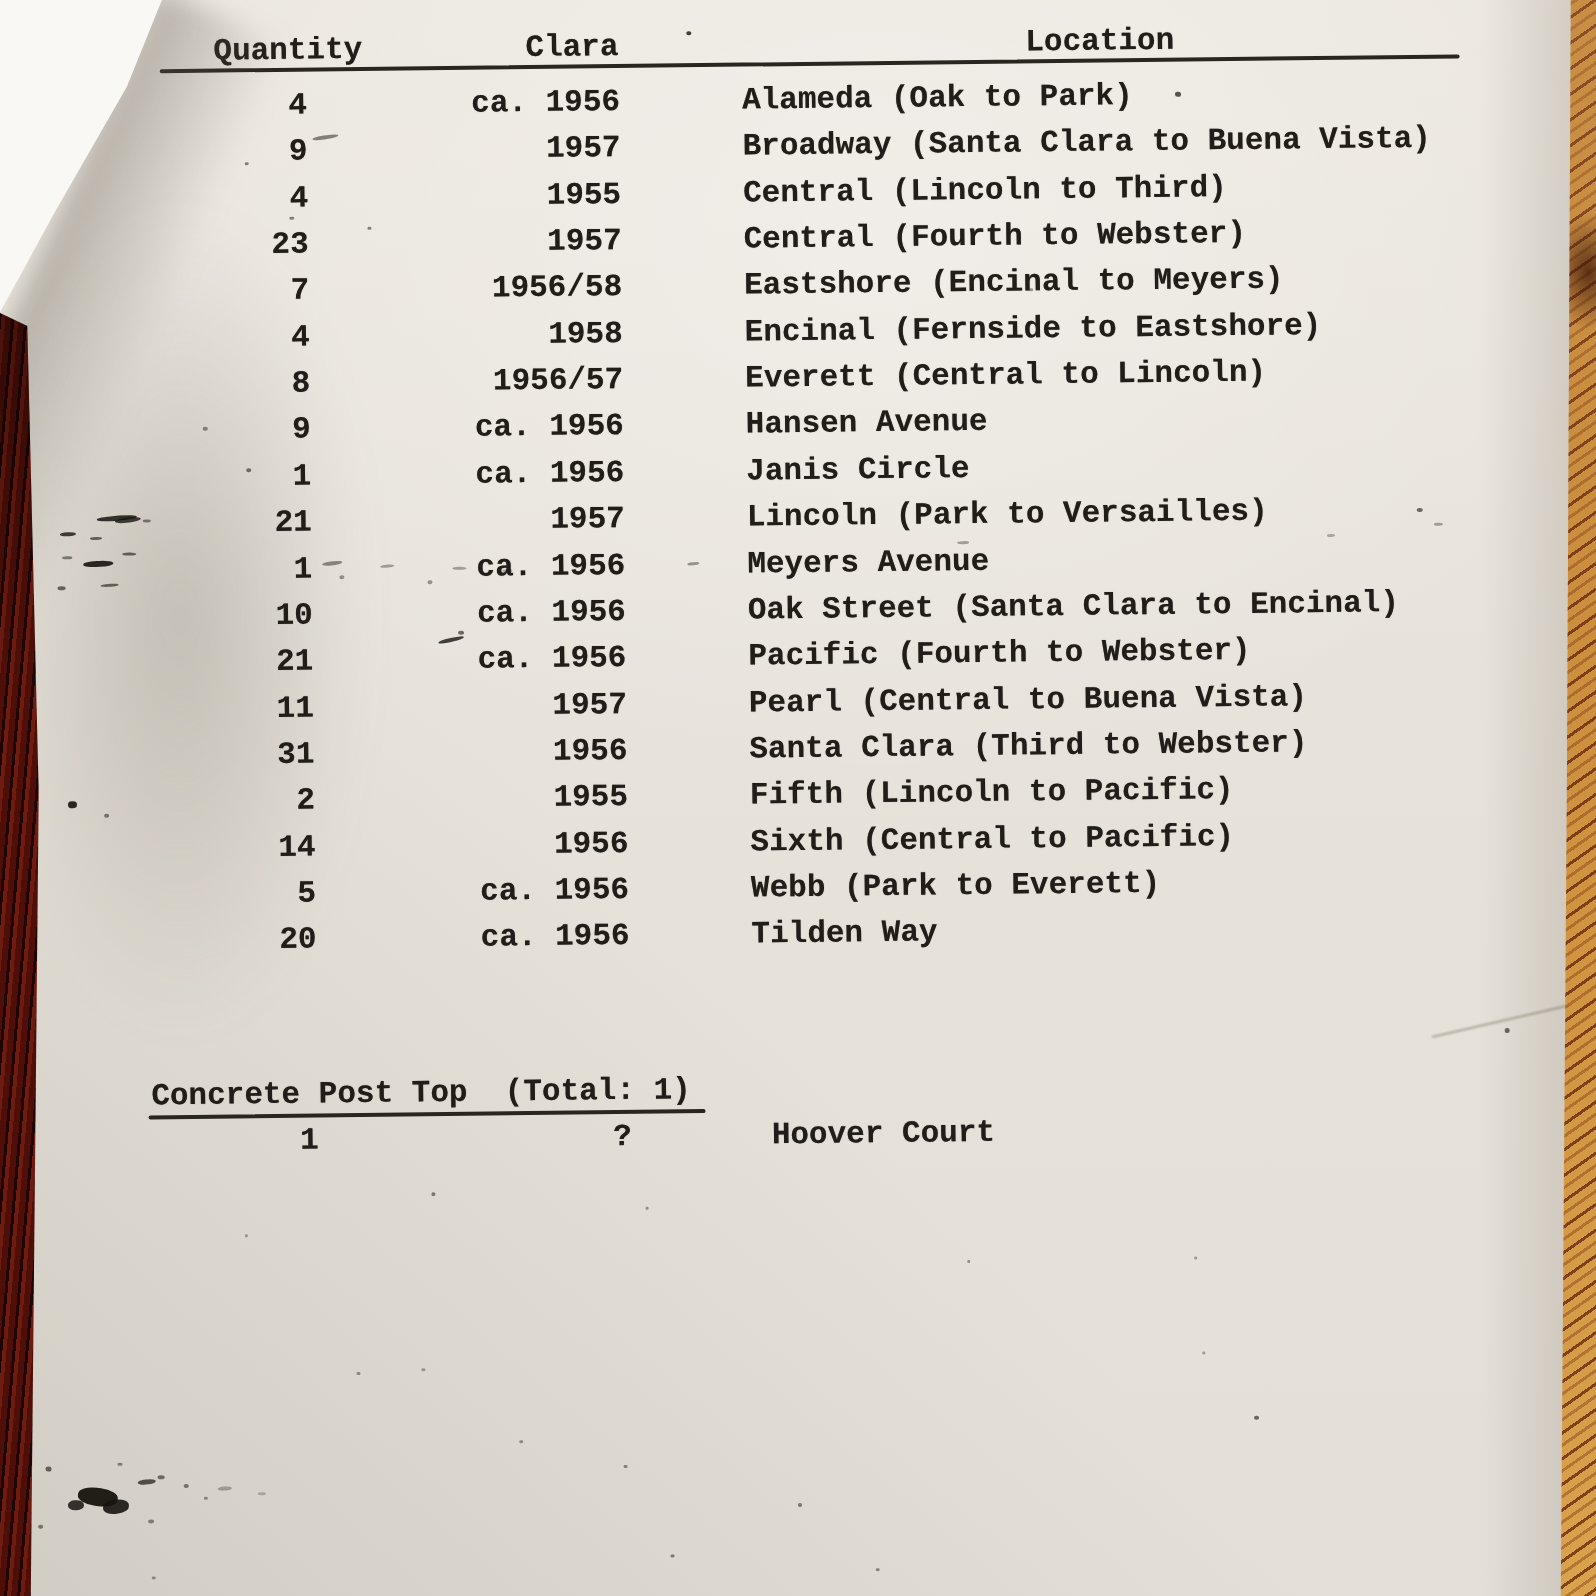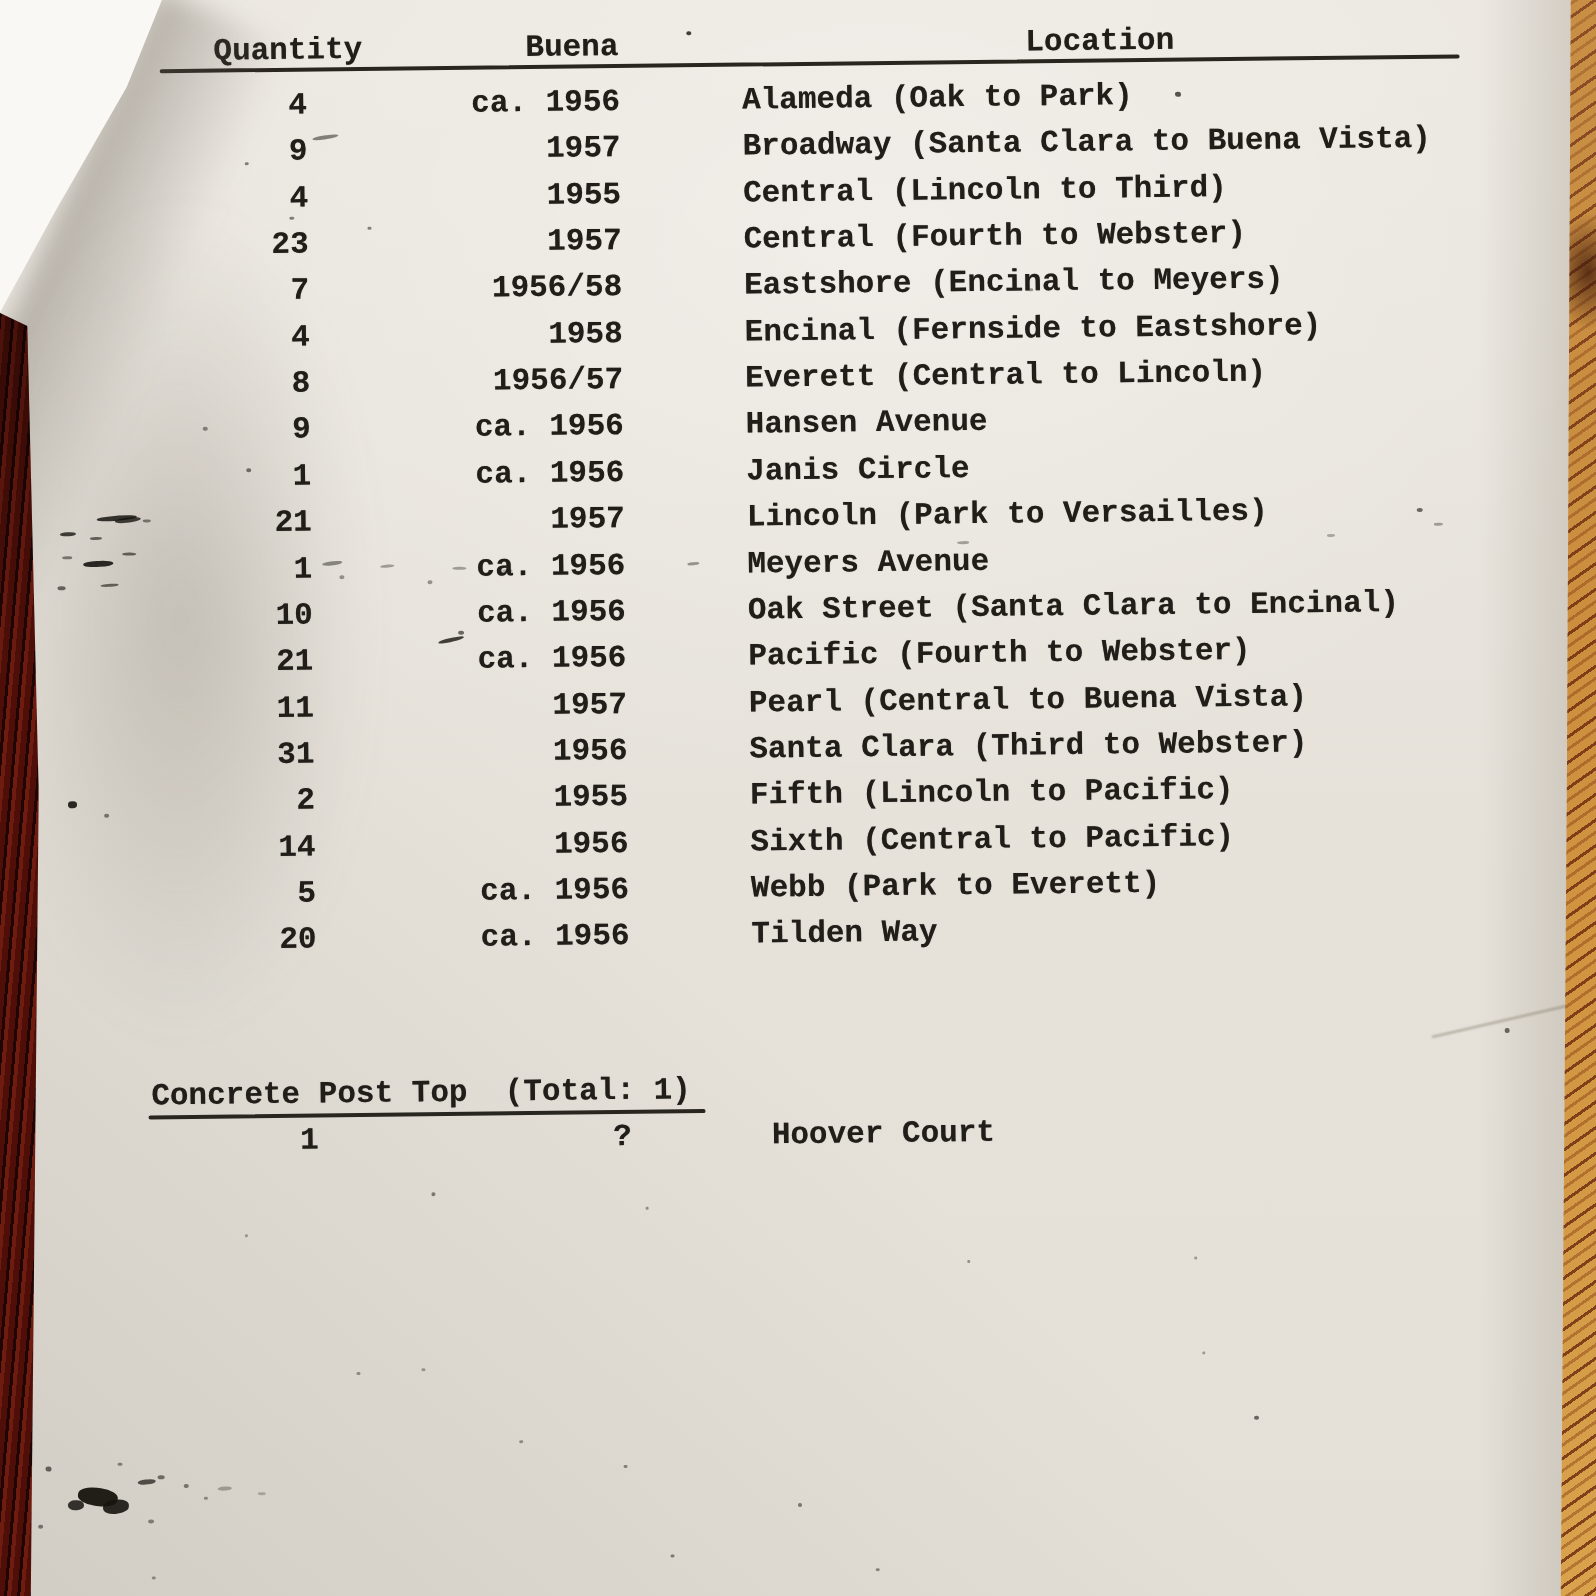--- a/index.html
+++ b/index.html
@@ -77,21 +77,21 @@
 <div id="stage">
 
   <div class="page"></div>
   <div class="page-shade"></div>
   <div class="right-shade"></div>
   <div class="crease"></div>
 
 
   <div class="typed">
     <div class="hcell h-q">Quantity</div>
-    <div class="hcell h-d">Buena</div>
+    <div class="hcell h-d">Clara</div>
     <div class="hcell h-l">Location</div>
     <div class="rule"></div>
 
     <div id="main-rows"><div class="trow" style="top: 83px;"><div class="qty">4</div><div class="date">ca. 1956</div><div class="loc">Alameda (Oak to Park)</div></div><div class="trow" style="top: 129.35px;"><div class="qty">9</div><div class="date">1957</div><div class="loc">Broadway (Santa Clara to Buena Vista)</div></div><div class="trow" style="top: 175.7px;"><div class="qty">4</div><div class="date">1955</div><div class="loc">Central (Lincoln to Third)</div></div><div class="trow" style="top: 222.05px;"><div class="qty">23</div><div class="date">1957</div><div class="loc">Central (Fourth to Webster)</div></div><div class="trow" style="top: 268.4px;"><div class="qty">7</div><div class="date">1956/58</div><div class="loc">Eastshore (Encinal to Meyers)</div></div><div class="trow" style="top: 314.75px;"><div class="qty">4</div><div class="date">1958</div><div class="loc">Encinal (Fernside to Eastshore)</div></div><div class="trow" style="top: 361.1px;"><div class="qty">8</div><div class="date">1956/57</div><div class="loc">Everett (Central to Lincoln)</div></div><div class="trow" style="top: 407.45px;"><div class="qty">9</div><div class="date">ca. 1956</div><div class="loc">Hansen Avenue</div></div><div class="trow" style="top: 453.8px;"><div class="qty">1</div><div class="date">ca. 1956</div><div class="loc">Janis Circle</div></div><div class="trow" style="top: 500.15px;"><div class="qty">21</div><div class="date">1957</div><div class="loc">Lincoln (Park to Versailles)</div></div><div class="trow" style="top: 546.5px;"><div class="qty">1</div><div class="date">ca. 1956</div><div class="loc">Meyers Avenue</div></div><div class="trow" style="top: 592.85px;"><div class="qty">10</div><div class="date">ca. 1956</div><div class="loc">Oak Street (Santa Clara to Encinal)</div></div><div class="trow" style="top: 639.2px;"><div class="qty">21</div><div class="date">ca. 1956</div><div class="loc">Pacific (Fourth to Webster)</div></div><div class="trow" style="top: 685.55px;"><div class="qty">11</div><div class="date">1957</div><div class="loc">Pearl (Central to Buena Vista)</div></div><div class="trow" style="top: 731.9px;"><div class="qty">31</div><div class="date">1956</div><div class="loc">Santa Clara (Third to Webster)</div></div><div class="trow" style="top: 778.25px;"><div class="qty">2</div><div class="date">1955</div><div class="loc">Fifth (Lincoln to Pacific)</div></div><div class="trow" style="top: 824.6px;"><div class="qty">14</div><div class="date">1956</div><div class="loc">Sixth (Central to Pacific)</div></div><div class="trow" style="top: 870.95px;"><div class="qty">5</div><div class="date">ca. 1956</div><div class="loc">Webb (Park to Everett)</div></div><div class="trow" style="top: 917.3px;"><div class="qty">20</div><div class="date">ca. 1956</div><div class="loc">Tilden Way</div></div></div>
 
     <div class="s2-title">Concrete Post Top  (Total: 1)</div>
     <div class="s2-rule"></div>
     <div id="s2-rows" class="s2"><div class="trow" style="top: 1118px;"><div class="qty">1</div><div class="date">?</div><div class="loc">Hoover Court</div></div></div>
 
     <div id="specks"><div class="speck" style="left: 320px; top: 130px; width: 26px; height: 4px; opacity: 0.5; transform: rotate(-8deg);"></div><div class="speck" style="left: 695px; top: 30px; width: 5px; height: 4px; opacity: 0.8; transform: rotate(0deg);"></div><div class="speck" style="left: 1183px; top: 96px; width: 6px; height: 5px; opacity: 0.7; transform: rotate(0deg);"></div><div class="speck" style="left: 252px; top: 156px; width: 4px; height: 3px; opacity: 0.5; transform: rotate(0deg);"></div><div class="speck" style="left: 957px; top: 183px; width: 4px; height: 3px; opacity: 0.4; transform: rotate(0deg);"></div><div class="speck" style="left: 296px; top: 211px; width: 5px; height: 3px; opacity: 0.5; transform: rotate(0deg);"></div><div class="speck" style="left: 374px; top: 222px; width: 4px; height: 3px; opacity: 0.5; transform: rotate(0deg);"></div><div class="speck" style="left: 1035px; top: 291px; width: 4px; height: 3px; opacity: 0.4; transform: rotate(0deg);"></div><div class="speck" style="left: 207px; top: 420px; width: 5px; height: 4px; opacity: 0.45; transform: rotate(0deg);"></div><div class="speck" style="left: 250px; top: 462px; width: 5px; height: 4px; opacity: 0.55; transform: rotate(0deg);"></div><div class="speck" style="left: 620px; top: 430px; width: 3px; height: 3px; opacity: 0.35; transform: rotate(0deg);"></div><div class="speck" style="left: 1420px; top: 515px; width: 6px; height: 4px; opacity: 0.6; transform: rotate(0deg);"></div><div class="speck" style="left: 100px; top: 508px; width: 40px; height: 5px; opacity: 0.85; transform: rotate(-4deg);"></div><div class="speck" style="left: 63px; top: 524px; width: 16px; height: 4px; opacity: 0.8; transform: rotate(-2deg);"></div><div class="speck" style="left: 93px; top: 529px; width: 12px; height: 3px; opacity: 0.6; transform: rotate(0deg);"></div><div class="speck" style="left: 118px; top: 510px; width: 26px; height: 5px; opacity: 0.8; transform: rotate(-6deg);"></div><div class="speck" style="left: 146px; top: 512px; width: 8px; height: 3px; opacity: 0.5; transform: rotate(0deg);"></div><div class="speck" style="left: 65px; top: 548px; width: 10px; height: 3px; opacity: 0.5; transform: rotate(0deg);"></div><div class="speck" style="left: 86px; top: 553px; width: 30px; height: 6px; opacity: 0.9; transform: rotate(-2deg);"></div><div class="speck" style="left: 125px; top: 545px; width: 14px; height: 3px; opacity: 0.6; transform: rotate(0deg);"></div><div class="speck" style="left: 60px; top: 578px; width: 8px; height: 4px; opacity: 0.6; transform: rotate(0deg);"></div><div class="speck" style="left: 103px; top: 576px; width: 18px; height: 3px; opacity: 0.6; transform: rotate(-3deg);"></div><div class="speck" style="left: 325px; top: 556px; width: 20px; height: 4px; opacity: 0.45; transform: rotate(-6deg);"></div><div class="speck" style="left: 342px; top: 570px; width: 5px; height: 4px; opacity: 0.4; transform: rotate(0deg);"></div><div class="speck" style="left: 383px; top: 560px; width: 14px; height: 3px; opacity: 0.35; transform: rotate(-4deg);"></div><div class="speck" style="left: 430px; top: 576px; width: 5px; height: 4px; opacity: 0.4; transform: rotate(0deg);"></div><div class="speck" style="left: 455px; top: 563px; width: 14px; height: 3px; opacity: 0.35; transform: rotate(0deg);"></div><div class="speck" style="left: 505px; top: 566px; width: 10px; height: 3px; opacity: 0.3; transform: rotate(0deg);"></div><div class="speck" style="left: 690px; top: 561px; width: 12px; height: 3px; opacity: 0.4; transform: rotate(-5deg);"></div><div class="speck" style="left: 960px; top: 543px; width: 12px; height: 3px; opacity: 0.35; transform: rotate(0deg);"></div><div class="speck" style="left: 1330px; top: 540px; width: 8px; height: 3px; opacity: 0.3; transform: rotate(0deg);"></div><div class="speck" style="left: 1437px; top: 530px; width: 9px; height: 3px; opacity: 0.35; transform: rotate(0deg);"></div><div class="speck" style="left: 440px; top: 634px; width: 26px; height: 4px; opacity: 0.8; transform: rotate(-12deg);"></div><div class="speck" style="left: 460px; top: 627px; width: 6px; height: 4px; opacity: 0.6; transform: rotate(0deg);"></div><div class="speck" style="left: 68px; top: 793px; width: 9px; height: 7px; opacity: 0.9; transform: rotate(0deg);"></div><div class="speck" style="left: 104px; top: 806px; width: 5px; height: 4px; opacity: 0.5; transform: rotate(0deg);"></div><div class="speck" style="left: 1502px; top: 1036px; width: 5px; height: 5px; opacity: 0.6; transform: rotate(0deg);"></div><div class="speck" style="left: 427px; top: 1188px; width: 4px; height: 4px; opacity: 0.5; transform: rotate(0deg);"></div><div class="speck" style="left: 641px; top: 1205px; width: 3px; height: 3px; opacity: 0.4; transform: rotate(0deg);"></div><div class="speck" style="left: 240px; top: 1228px; width: 3px; height: 3px; opacity: 0.35; transform: rotate(0deg);"></div><div class="speck" style="left: 962px; top: 1262px; width: 3px; height: 3px; opacity: 0.4; transform: rotate(0deg);"></div><div class="speck" style="left: 1189px; top: 1261px; width: 3px; height: 3px; opacity: 0.35; transform: rotate(0deg);"></div><div class="speck" style="left: 350px; top: 1367px; width: 4px; height: 3px; opacity: 0.4; transform: rotate(0deg);"></div><div class="speck" style="left: 415px; top: 1364px; width: 4px; height: 3px; opacity: 0.35; transform: rotate(0deg);"></div><div class="speck" style="left: 1196px; top: 1356px; width: 3px; height: 3px; opacity: 0.35; transform: rotate(0deg);"></div><div class="speck" style="left: 1247px; top: 1421px; width: 5px; height: 4px; opacity: 0.6; transform: rotate(0deg);"></div><div class="speck" style="left: 512px; top: 1437px; width: 4px; height: 3px; opacity: 0.4; transform: rotate(0deg);"></div><div class="speck" style="left: 616px; top: 1463px; width: 4px; height: 3px; opacity: 0.45; transform: rotate(0deg);"></div><div class="speck" style="left: 70px; top: 1480px; width: 40px; height: 18px; opacity: 0.95; transform: rotate(8deg);"></div><div class="speck" style="left: 95px; top: 1492px; width: 26px; height: 14px; opacity: 0.9; transform: rotate(-6deg);"></div><div class="speck" style="left: 60px; top: 1492px; width: 16px; height: 10px; opacity: 0.85; transform: rotate(0deg);"></div><div class="speck" style="left: 130px; top: 1472px; width: 18px; height: 5px; opacity: 0.7; transform: rotate(-5deg);"></div><div class="speck" style="left: 38px; top: 1458px; width: 6px; height: 5px; opacity: 0.6; transform: rotate(0deg);"></div><div class="speck" style="left: 110px; top: 1455px; width: 5px; height: 3px; opacity: 0.45; transform: rotate(0deg);"></div><div class="speck" style="left: 150px; top: 1468px; width: 7px; height: 4px; opacity: 0.55; transform: rotate(0deg);"></div><div class="speck" style="left: 176px; top: 1477px; width: 5px; height: 4px; opacity: 0.5; transform: rotate(0deg);"></div><div class="speck" style="left: 30px; top: 1516px; width: 5px; height: 4px; opacity: 0.5; transform: rotate(0deg);"></div><div class="speck" style="left: 140px; top: 1512px; width: 6px; height: 4px; opacity: 0.45; transform: rotate(0deg);"></div><div class="speck" style="left: 196px; top: 1490px; width: 4px; height: 3px; opacity: 0.4; transform: rotate(0deg);"></div><div class="speck" style="left: 210px; top: 1480px; width: 14px; height: 4px; opacity: 0.3; transform: rotate(-3deg);"></div><div class="speck" style="left: 250px; top: 1486px; width: 8px; height: 3px; opacity: 0.25; transform: rotate(0deg);"></div><div class="speck" style="left: 790px; top: 1503px; width: 4px; height: 4px; opacity: 0.5; transform: rotate(0deg);"></div><div class="speck" style="left: 662px; top: 1553px; width: 4px; height: 3px; opacity: 0.5; transform: rotate(0deg);"></div><div class="speck" style="left: 867px; top: 1569px; width: 4px; height: 3px; opacity: 0.45; transform: rotate(0deg);"></div><div class="speck" style="left: 143px; top: 1569px; width: 4px; height: 3px; opacity: 0.4; transform: rotate(0deg);"></div><div class="speck" style="left: 1560px; top: 1414px; width: 8px; height: 7px; opacity: 0.85; transform: rotate(0deg);"></div></div>

